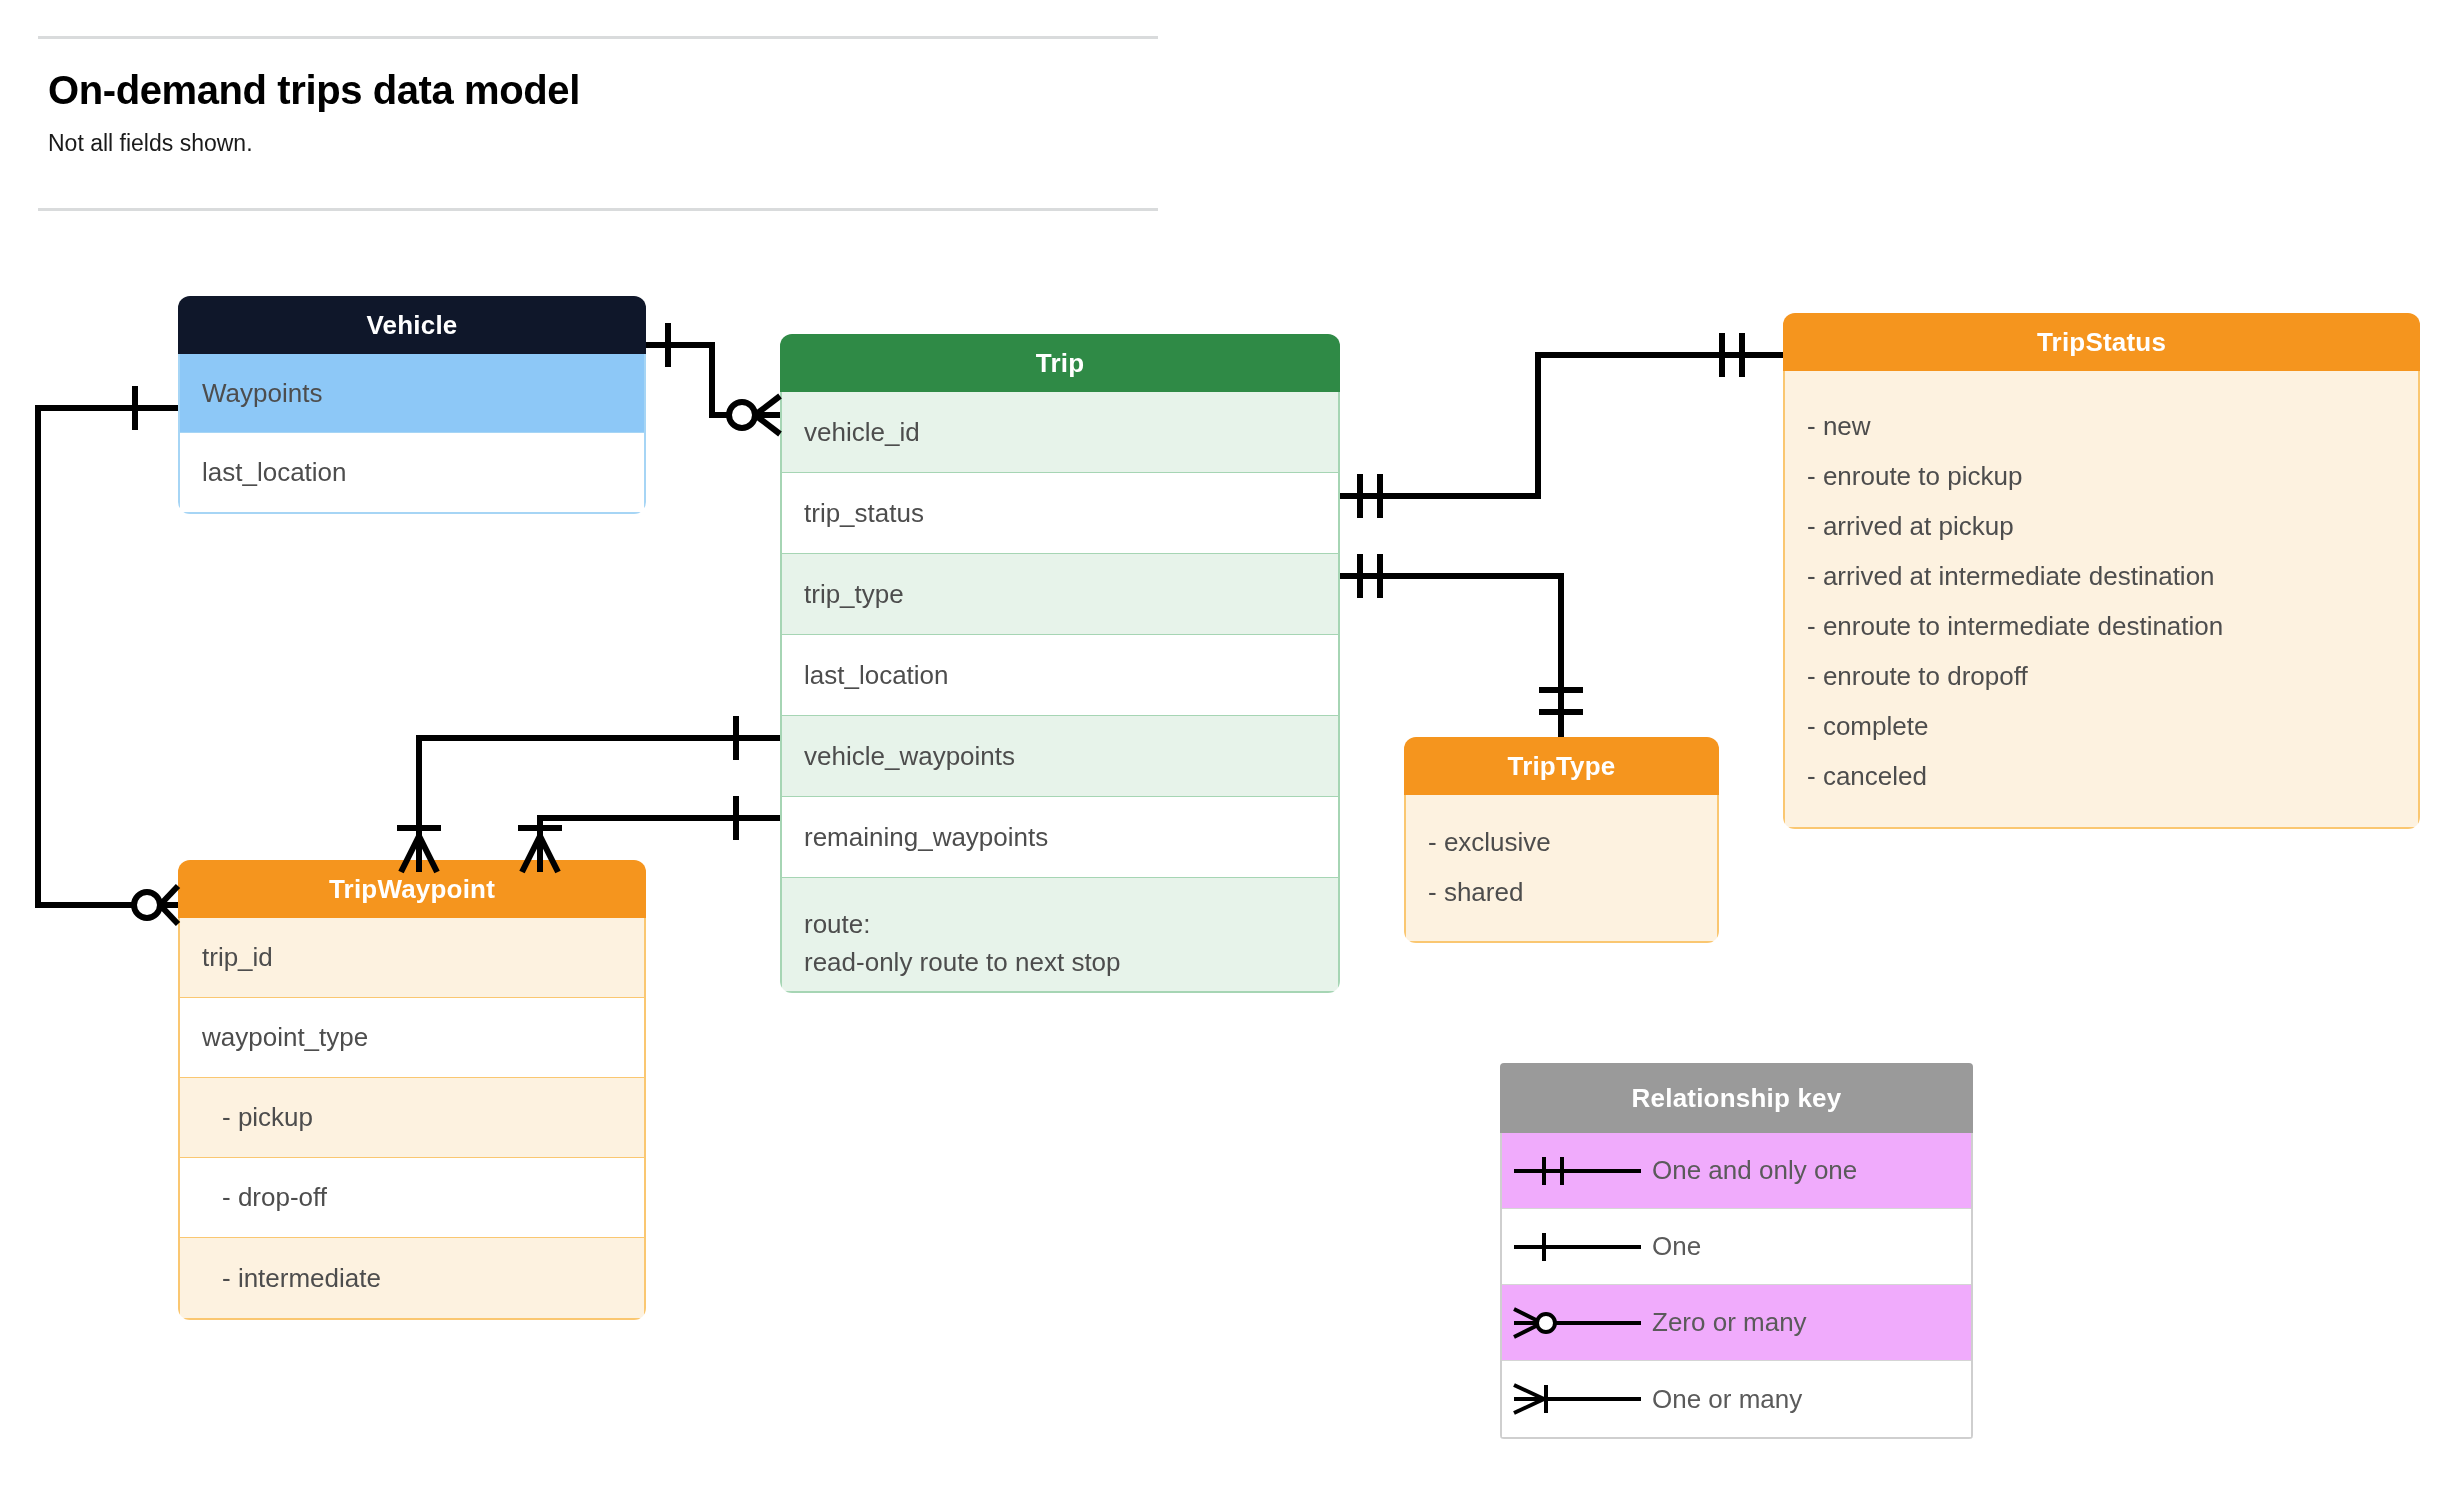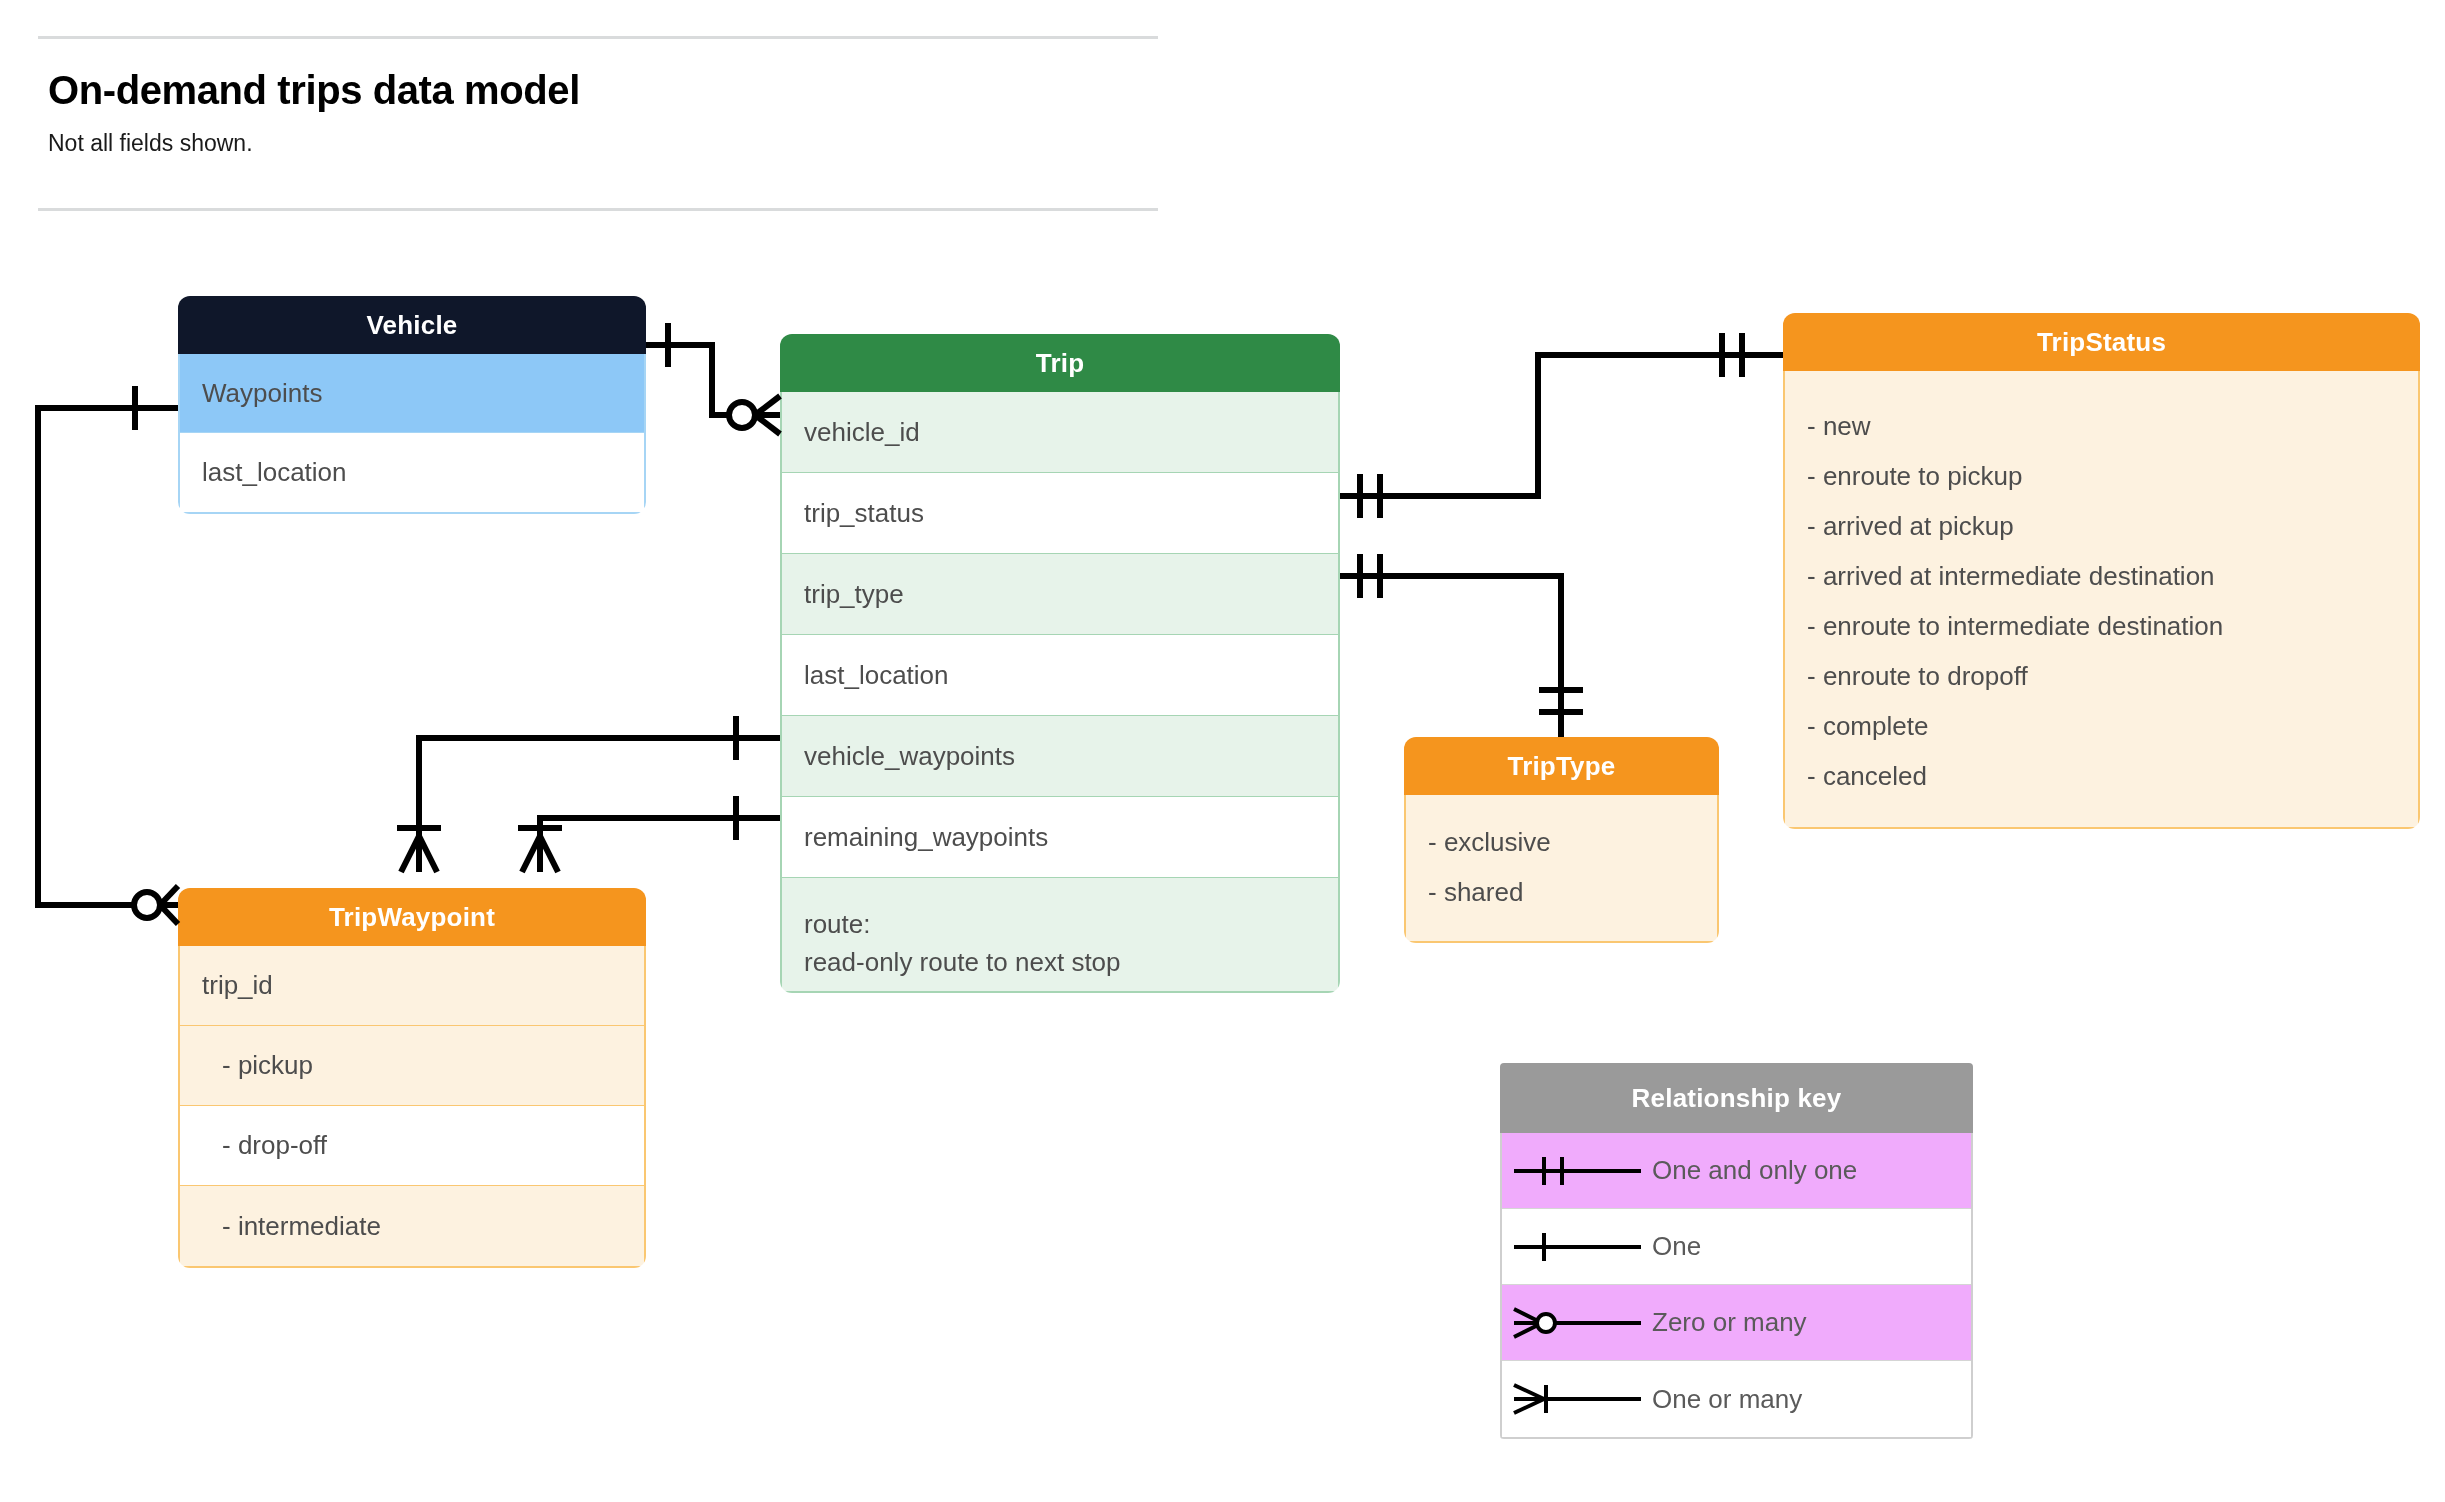--- a/index.html
+++ b/index.html
@@ -105,21 +105,21 @@
   #trip { left: 780px; top: 297px; width: 560px; margin-top: 37px; }
   #trip .entity-header { height: 58px; background: #2f8a46; }
   #trip .entity-body { border-color: #a6d5b4; }
   #trip .row { height: 81px; border-bottom: 1px solid #a6d5b4; }
   #trip .row:last-child { border-bottom: none; }
   #trip .row.alt { background: #e7f3ea; }
   #trip .row.plain { background: #ffffff; }
   #trip .row.multiline { height: 113px; background: #e7f3ea; }
 
   
-  #tripwaypoint { left: 178px; top: 888px; width: 468px; }
+  #tripwaypoint { left: 178px; top: 860px; width: 468px; }
   #tripwaypoint .entity-header { height: 58px; background: #f5951e; }
   #tripwaypoint .entity-body { border-color: #fac771; }
   #tripwaypoint .row { height: 80px; border-bottom: 1px solid #fac771; }
   #tripwaypoint .row:last-child { border-bottom: none; }
   #tripwaypoint .row.alt { background: #fdf2e0; }
   #tripwaypoint .row.plain { background: #ffffff; }
 
   
   #tripstatus { left: 1783px; top: 313px; width: 637px; }
   #tripstatus .entity-header { height: 58px; background: #f5951e; }
@@ -222,20 +222,21 @@
         <div>route:</div>
         <div>read-only route to next stop</div>
       </div>
     </div>
   </div>
 
   <div class="entity" id="tripwaypoint">
     <div class="entity-header">TripWaypoint</div>
     <div class="entity-body">
       <div class="row alt">trip_id</div>
+      <div class="row plain">waypoint_type</div>
       <div class="row alt indent">-  pickup</div>
       <div class="row plain indent">-  drop-off</div>
       <div class="row alt indent">-  intermediate</div>
     </div>
   </div>
 
   <div class="entity" id="tripstatus">
     <div class="entity-header">TripStatus</div>
     <div class="entity-body">
       <div class="row">- new</div>

